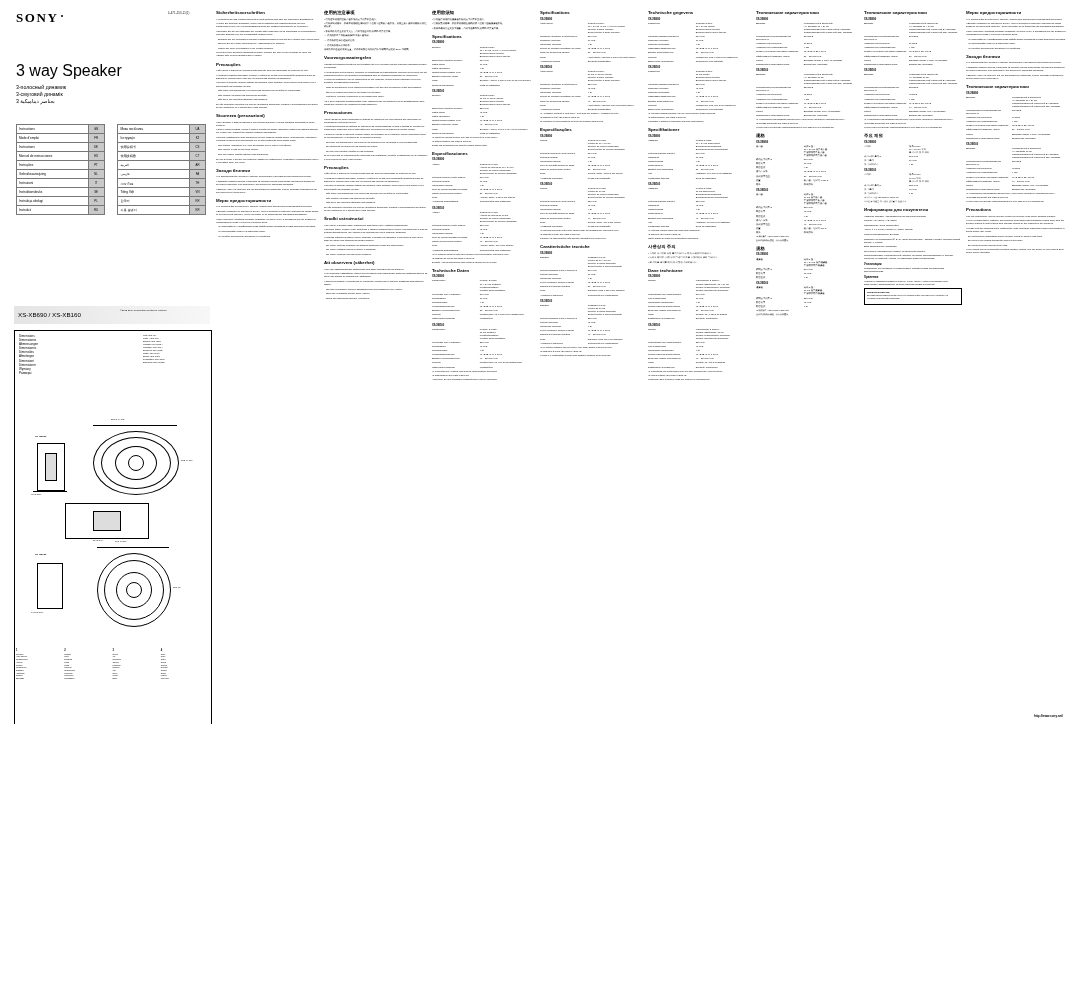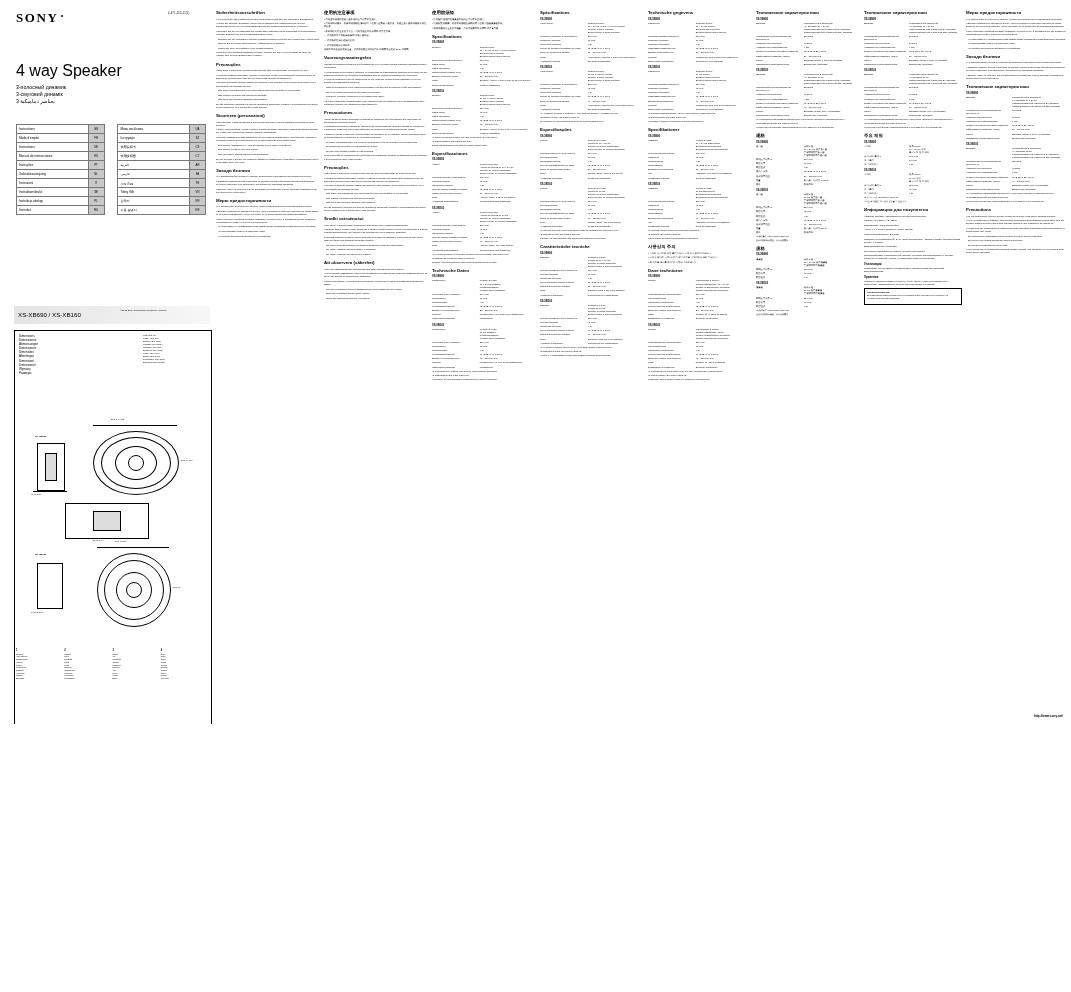--- a/index.html
+++ b/index.html
@@ -57,21 +57,21 @@
 
   .urlbl{position:absolute;right:8px;bottom:6px;font-size:3px;font-weight:bold;}
 </style>
 </head>
 <body>
 
 <div class="page">
 
   <div class="sony">SONY</div>
   <div class="docno">4-471-253-11(1)</div>
-  <div class="title">4 way Speaker</div>
+  <div class="title">3 way Speaker</div>
   <div class="subtitle">
     <div>3-полосный динамик</div>
     <div>3-смуговий динамік</div>
     <div>3 بعناصر ديناميكية</div>
   </div>
 
   <table class="langtbl">
     <tbody id="langrows">
         <tr>
           <td class="lang">Instructions</td>

